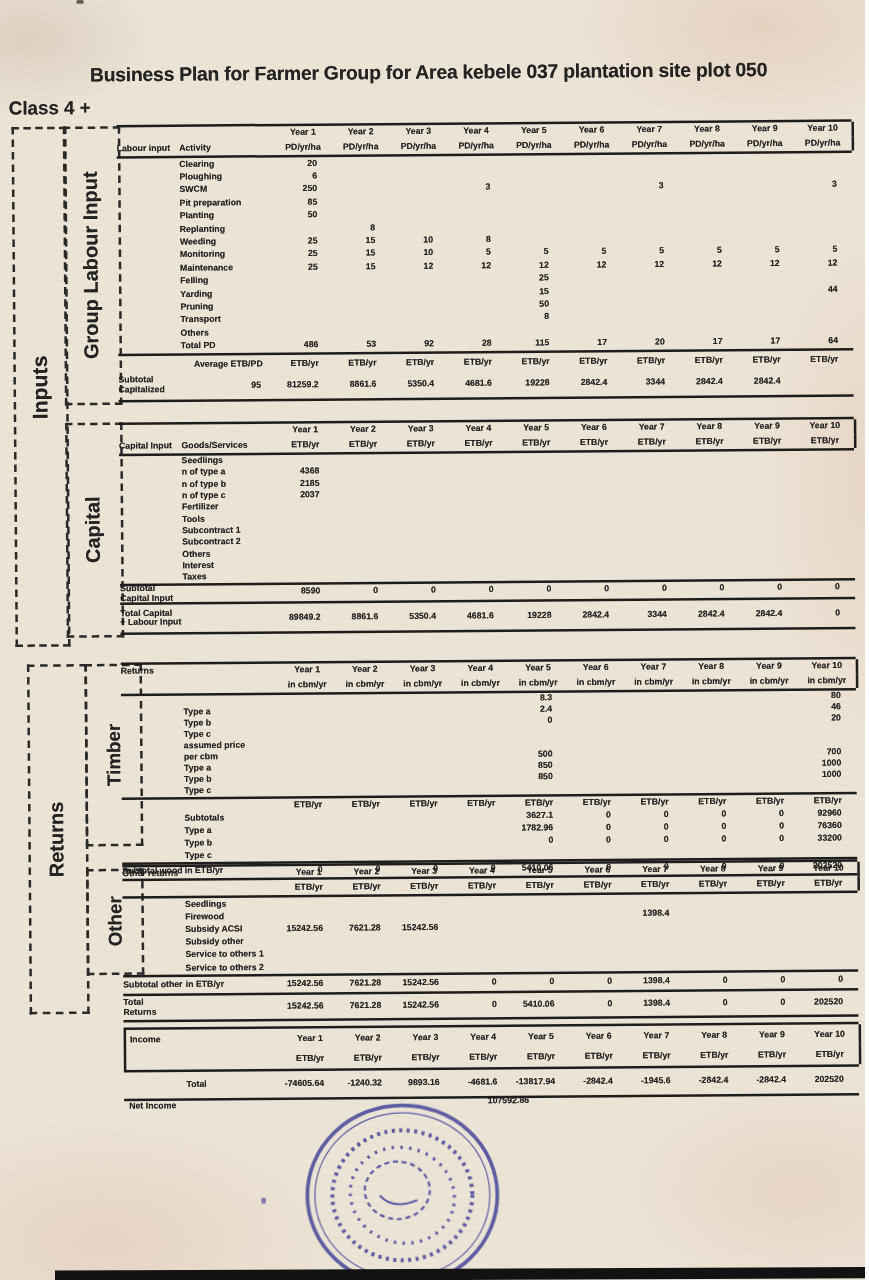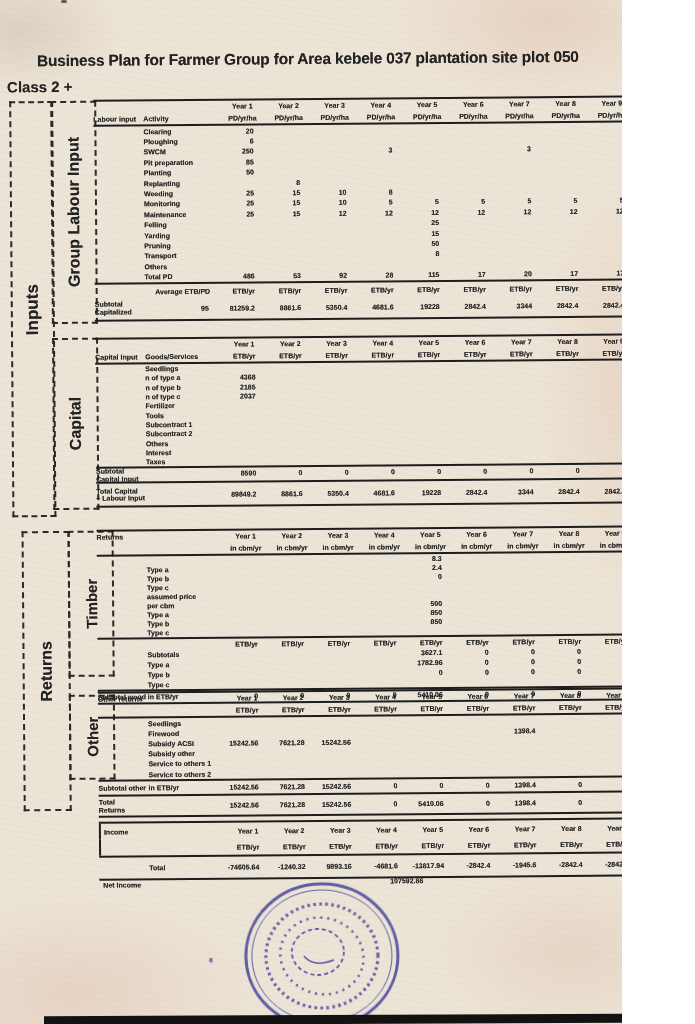--- a/index.html
+++ b/index.html
@@ -1,17 +1,17 @@
 <!DOCTYPE html>
 <html><head>
 <meta charset="utf-8">
 <style>
   html,body{margin:0;padding:0;}
   #paper{
-    position:relative; width:622px; height:1024px; overflow:hidden;
+    position:relative; width:692px; height:1024px; overflow:hidden;
     font-family:"Liberation Sans", sans-serif; color:#222;
     background-color:#ece4d6;
     background-image:
       radial-gradient(ellipse 220px 120px at 88% 2%, rgba(219,168,146,.30), transparent 70%),
       radial-gradient(ellipse 120px 300px at 100% 38%, rgba(219,168,146,.22), transparent 70%),
       radial-gradient(ellipse 260px 140px at 12% 97%, rgba(214,160,140,.25), transparent 70%),
       radial-gradient(ellipse 200px 120px at 92% 93%, rgba(214,160,140,.22), transparent 70%),
       radial-gradient(ellipse 150px 90px at 3% 3%, rgba(150,120,95,.18), transparent 70%),
       repeating-linear-gradient(7deg, rgba(120,90,70,.02) 0 2px, transparent 2px 6px);
   }
@@ -70,21 +70,21 @@
   .stamp{position:absolute; left:238px; top:882px; opacity:.8; filter:blur(.35px);}
   .bluedot{position:absolute; left:205px; top:957px; width:4px; height:5px; background:rgba(60,60,150,.6); border-radius:50%;}
 </style>
 </head>
 <body>
 
 <div id="paper">
   <div class="sheet ink">
 
     <div class="title">Business Plan for Farmer Group  for Area kebele 037 plantation site plot 050</div>
-    <div class="classlab">Class 2 +</div>
+    <div class="classlab">Class 4 +</div>
 
     <div class="dbox" style="left:12px; top:99px; width:40px; height:412px;">
       <span class="vlab" style="font-size:17px;">Inputs</span>
     </div>
     <div class="dbox" style="left:53px; top:99px; width:42px; height:219px;">
       <span class="vlab" style="font-size:16px;">Group Labour Input</span>
     </div>
     <div class="dbox" style="left:53px; top:336px; width:42px; height:168px;">
       <span class="vlab" style="font-size:16px;">Capital</span>
     </div>

